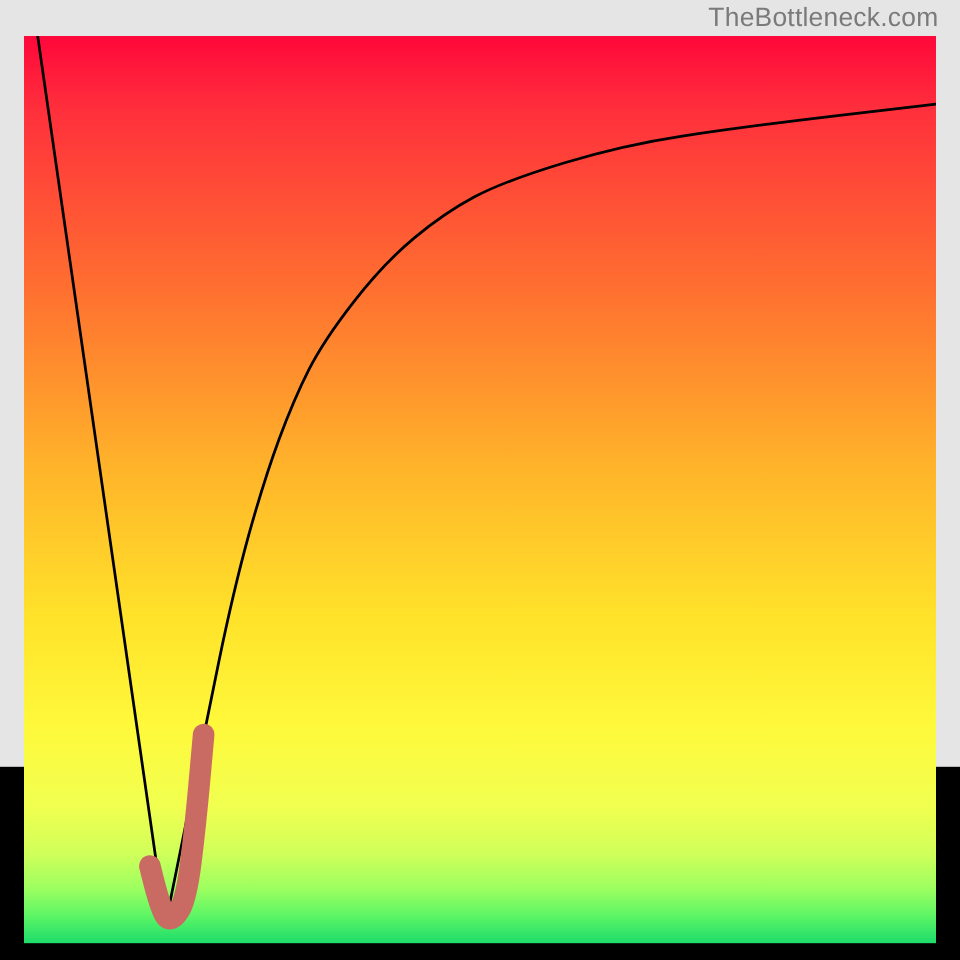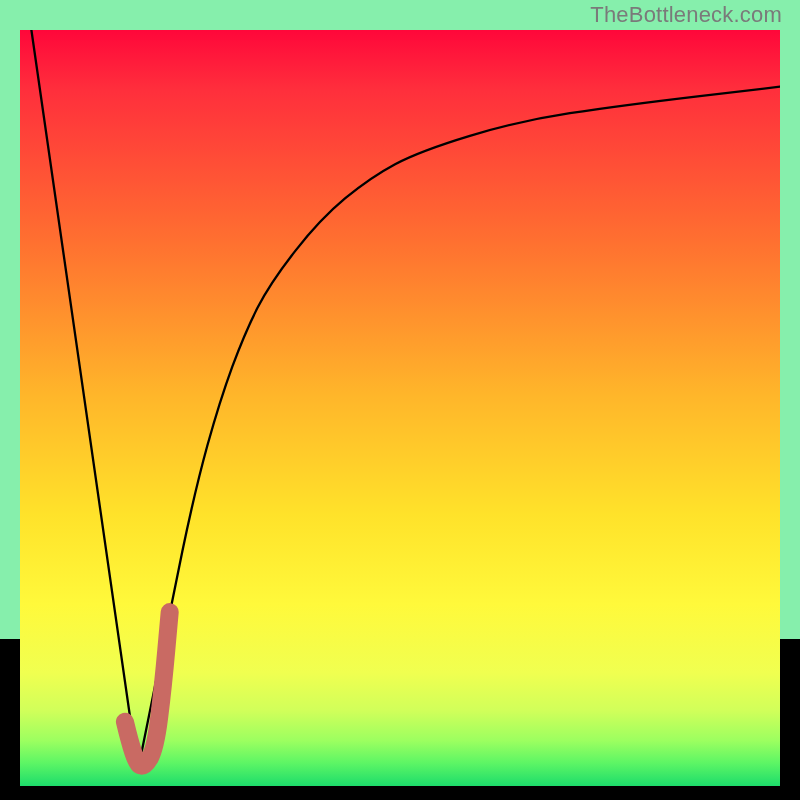--- a/index.html
+++ b/index.html
@@ -9,21 +9,21 @@
     height: 800px;
     background: #000;
     overflow: hidden;
   }
   .frame {
     position: absolute;
     left: 0;
     top: 0;
     width: 800px;
     height: 639px;
-    background: #86efac;
+    background: #e5e5e5;
   }
   .plot {
     position: absolute;
     left: 20px;
     top: 30px;
     width: 760px;
     height: 756px;
     
     background: linear-gradient(
       to bottom,

